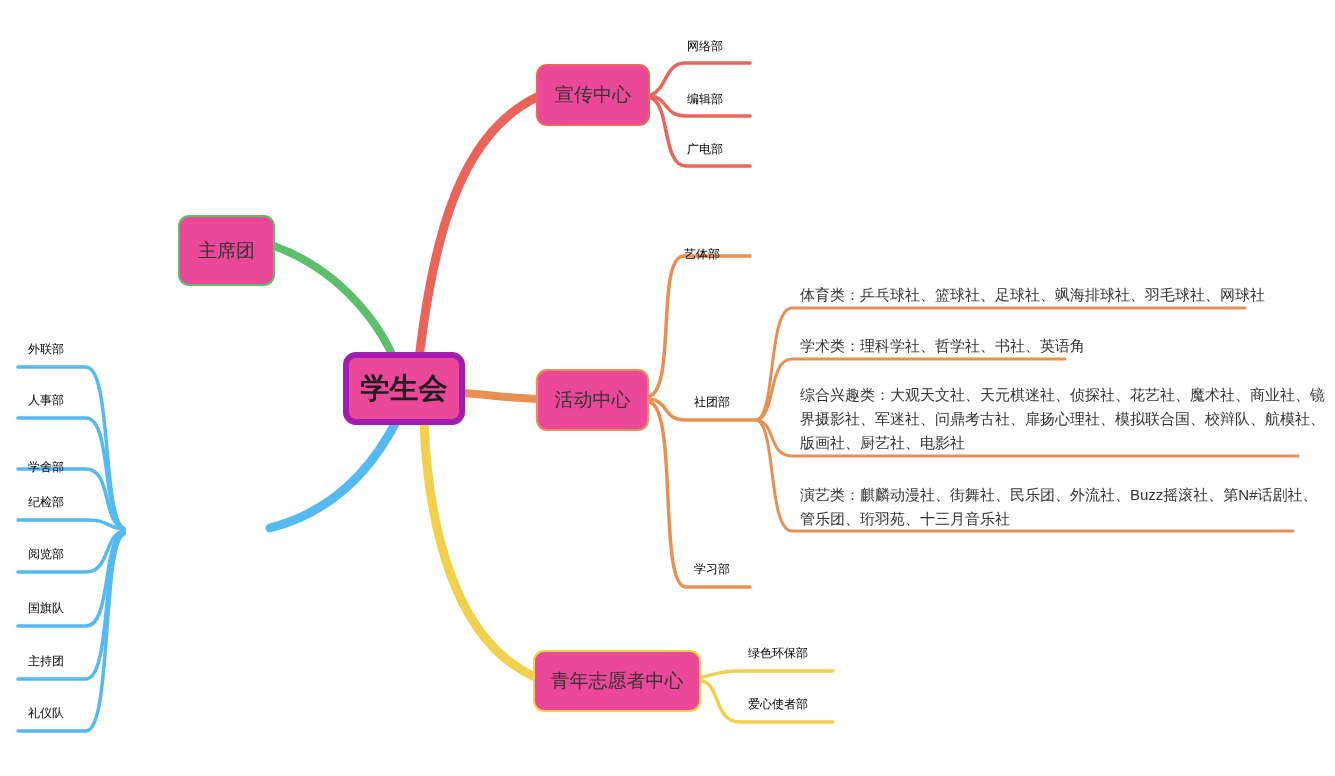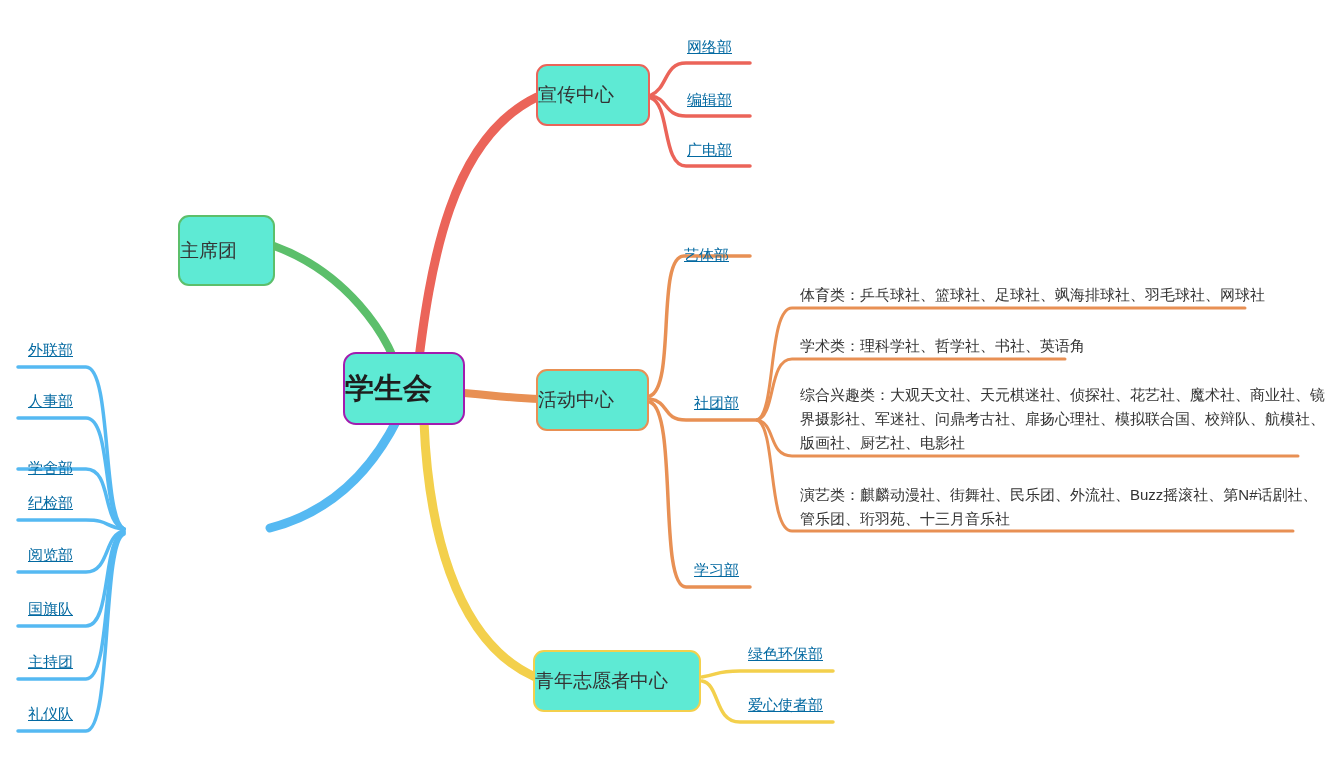--- a/index.html
+++ b/index.html
@@ -2,27 +2,27 @@
 <html><head>
 <meta charset="utf-8">
 <style>
   html,body{margin:0;padding:0;background:#ffffff;}
   #canvas{
     position:relative;width:1335px;height:776px;background:#ffffff;overflow:hidden;
     font-family:"Liberation Sans","DejaVu Sans",sans-serif;
   }
   .wires{position:absolute;left:0;top:0;}
   .node-box{
-    position:absolute;background:#5eead4;box-sizing:border-box;
-    display:flex;align-items:center;justify-content:flex-start;
+    position:absolute;background:#ec4899;box-sizing:border-box;
+    display:flex;align-items:center;justify-content:center;
     border-radius:11px;color:#333;white-space:nowrap;font-family:Liberation Serif, serif;
   }
-  .root-box{border:2px solid #a21caf;border-radius:13px;font-size:29px;font-weight:bold;color:#1e1e1e;}
+  .root-box{border:6px solid #a21caf;border-radius:13px;font-size:29px;font-weight:bold;color:#1e1e1e;}
   .topic{font-size:19px;border-width:2.5px;border-style:solid;}
-  .label{position:absolute;color:#0369a1;white-space:nowrap;font-size:15px;text-decoration:underline;}
+  .label{position:absolute;color:#000000;white-space:nowrap;font-size:12px;}
   .leaf{position:absolute;width:530px;color:#333;font-size:15px;line-height:24px;}
 </style>
 </head>
 <body>
 
 <div id="canvas">
 
   <svg class="wires" width="1335" height="776" viewBox="0 0 1335 776">
     <g fill="none" stroke-linecap="round" stroke-linejoin="round">
 

